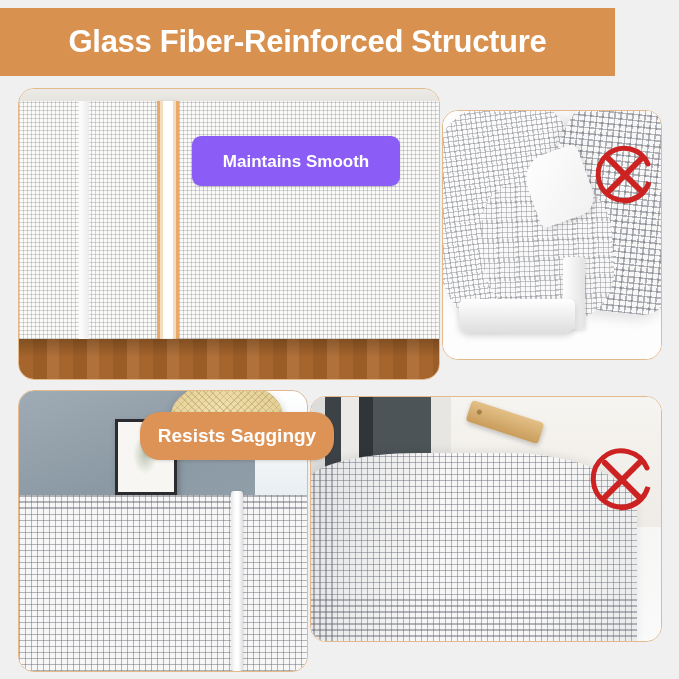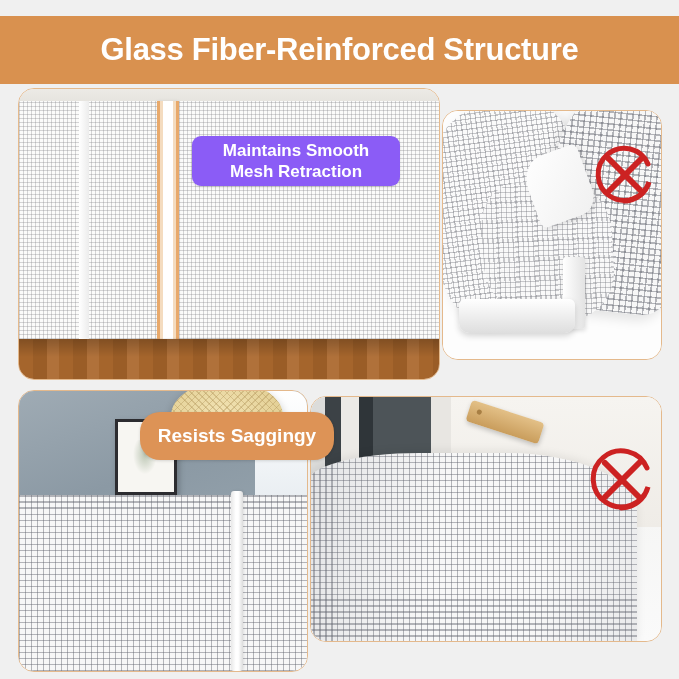--- a/index.html
+++ b/index.html
@@ -6,21 +6,21 @@
   body{
     width:679px;height:679px;
     background:#f0f0f0;
     font-family:"Liberation Sans", sans-serif;
     overflow:hidden;
     position:relative;
   }
 
   
   .header{
-    position:absolute;left:0;top:16px;width:679px;height:68px;
+    position:absolute;left:0;top:8px;width:615px;height:68px;
     background:#d9914f;
     display:flex;align-items:center;justify-content:center;
   }
   .header-title{
     color:#ffffff;
     font-size:31px;
     font-weight:bold;
     letter-spacing:-0.3px;
     text-align:center;
     white-space:nowrap;
@@ -252,21 +252,20 @@
   </div>
   <div id="p1-sidepost"></div>
   <div id="p1-track"></div>
   <div id="p1-foot"></div>
   <div id="p1-floor-shadow"></div>
   <div id="p1-floor"></div>
 </div>
 
 <div id="label-maintains">
   <span>Maintains Smooth</span>
-  <span>Mesh Retraction</span>
 </div>
 
 <div class="panel" id="panel-top-right">
   <div id="p2-bg"></div>
   <div id="p2-crumple-a">
     <div class="mesh-med"></div>
   </div>
   <div id="p2-crumple-b">
     <div class="mesh-coarse"></div>
   </div>

